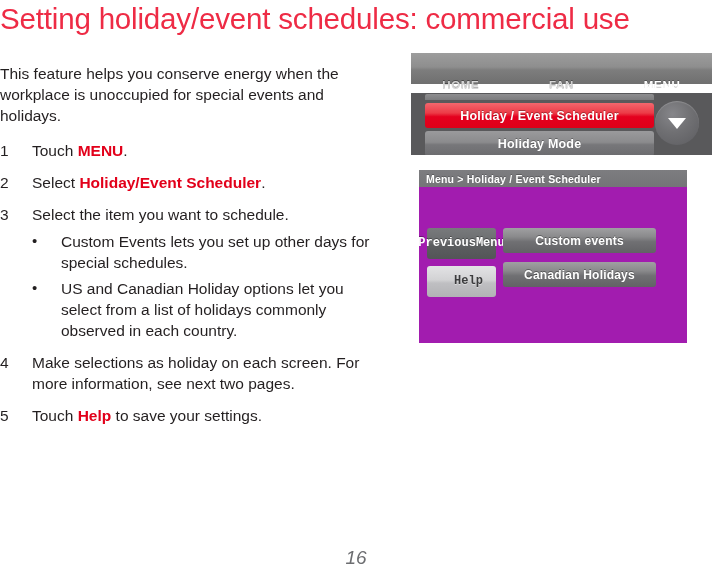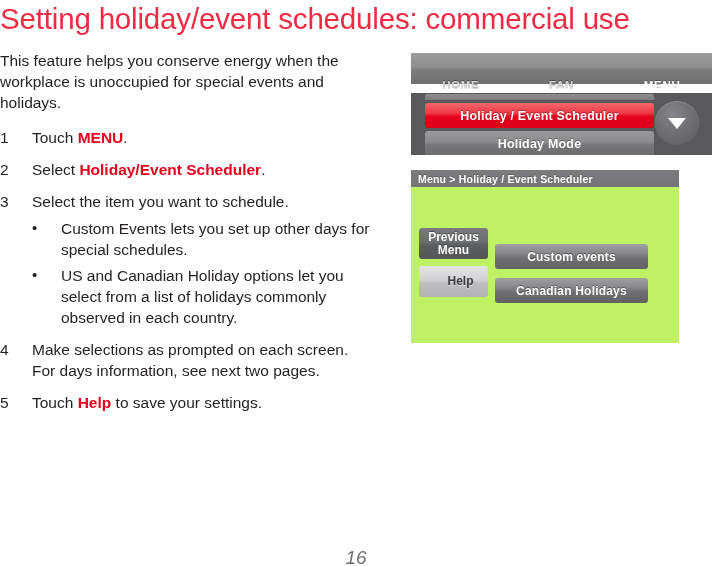--- a/index.html
+++ b/index.html
@@ -35,21 +35,21 @@
   
   .text-col {
     position: absolute;
     left: 0px;
     top: 50px;
     width: 372px;
   }
   .intro {
     font-size: 15.5px;
     line-height: 21px;
-    margin: 0 0 14px 0;
+    margin: 13px 0 14px 0;
     color: #231f20;
   }
 
   ol.steps {
     list-style: none;
     margin: 0;
     padding: 0;
   }
   ol.steps > li {
     position: relative;
@@ -193,25 +193,25 @@
   .scroll-btn .tri {
     width: 0; height: 0;
     border-left: 9px solid transparent;
     border-right: 9px solid transparent;
     border-top: 11px solid #ffffff;
   }
 
   
   .detail-screen {
     position: absolute;
-    left: 0px;
+    left: 8px;
     top: 170px;
     width: 268px;
     height: 173px;
-    background: #bef264;
+    background: #a21caf;
   }
   .detail-header {
     height: 17px;
     background: linear-gradient(to bottom, #7d7d80 0%, #747477 100%);
     display: flex;
     align-items: center;
     padding-left: 7px;
     box-sizing: border-box;
     font-family: "Liberation Sans Narrow", "Liberation Sans", sans-serif;
     font-weight: bold;
@@ -228,43 +228,42 @@
     position: absolute;
     left: 8px;
     top: 41px;
     width: 69px;
   }
   .side-btn {
     height: 31px;
     margin-bottom: 7px;
     border-radius: 3px;
     display: flex;
-    flex-direction: column;
-    align-items: center;
-    justify-content: center;
-    font-family: Liberation Sans, sans-serif;
+    flex-direction: row;
+    align-items: center;
+    justify-content: center;
+    font-family: Liberation Mono, monospace;
     font-weight: bold;
     font-size: 12px;
     line-height: 13px;
     color: #ffffff;
     text-shadow: 0 -1px 0 rgba(0,0,0,0.35);
     background: linear-gradient(to bottom, #787a7c 0%, #6b6d6f 45%, #5c5e60 55%, #535557 100%);
   }
   .side-btn.light {
     color: #3c3c3e;
     text-shadow: 0 1px 0 rgba(255,255,255,0.45);
     background: linear-gradient(to bottom, #e3e3e5 0%, #d2d2d4 45%, #bfbfc2 55%, #b2b2b5 100%);
     padding-left: 14px;
   }
   .main-col {
     position: absolute;
     left: 84px;
     top: 41px;
     width: 153px;
-    margin-top: 16px;
   }
   .main-btn {
     height: 25px;
     margin-bottom: 9px;
     border-radius: 3px;
     display: flex;
     align-items: center;
     justify-content: center;
     font-family: "Liberation Sans Narrow", "Liberation Sans", sans-serif;
     font-weight: bold;
@@ -318,21 +317,21 @@
         </li>
         <li>
           <span class="dot">•</span>
           <span>US and Canadian Holiday options let you select from a list of holidays commonly observed in each country.</span>
         </li>
       </ul>
     </li>
 
     <li>
       <span class="num">4</span>
-      <span>Make selections as prompted on each screen. For days information, see next two pages.</span>
+      <span>Make selections as holiday on each screen. For more information, see next two pages.</span>
     </li>
 
     <li>
       <span class="num">5</span>
       <span>Touch </span><span class="kw">Help</span><span> to save your settings.</span>
     </li>
 
   </ol>
 </div>
 

